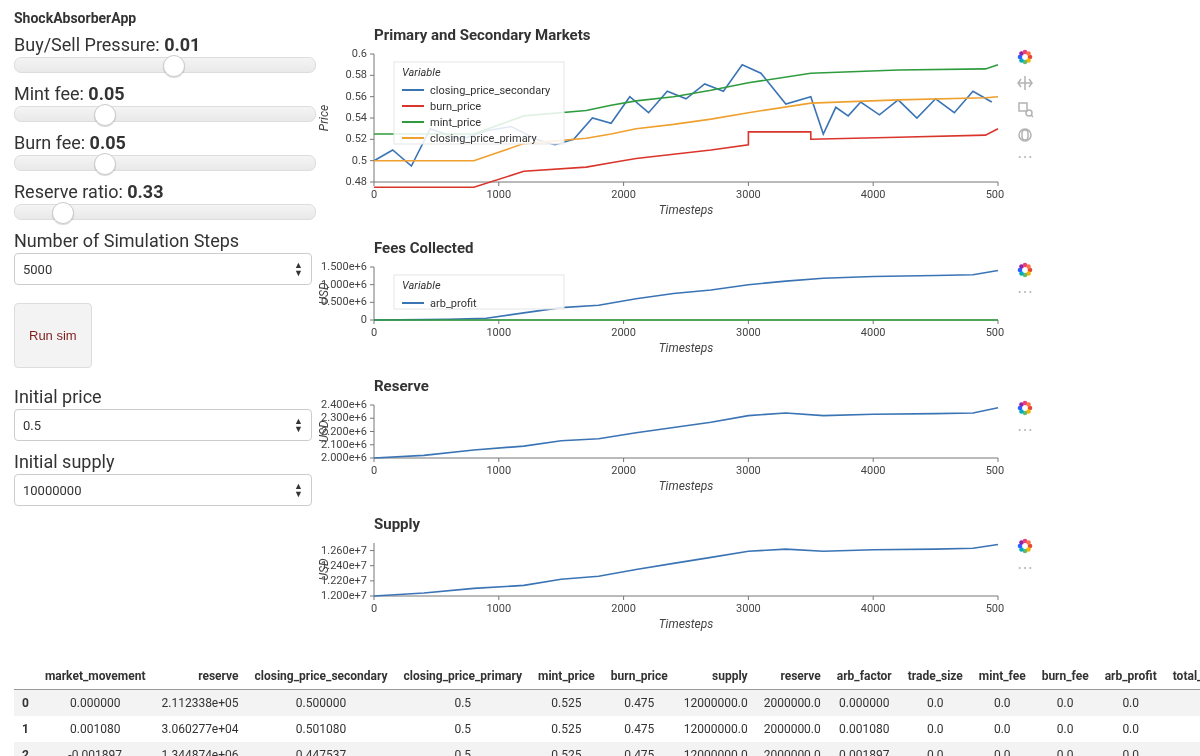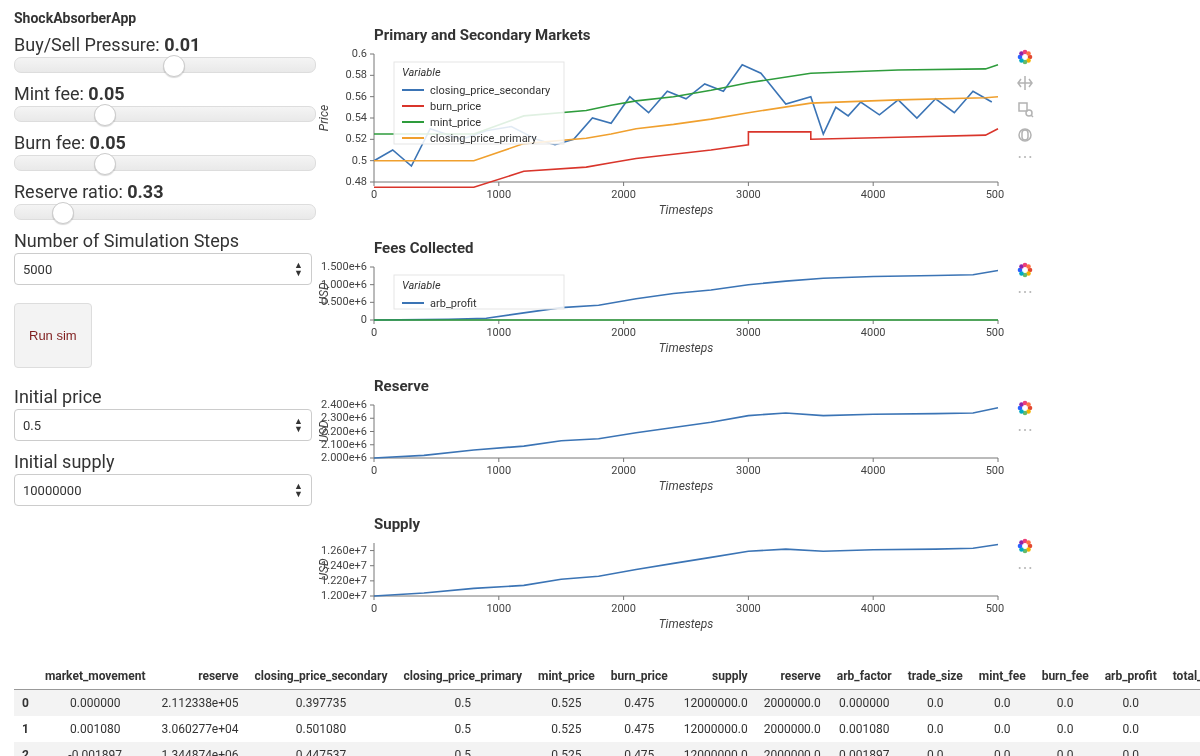--- a/index.html
+++ b/index.html
@@ -383,21 +383,21 @@
           <th>burn_fee</th>
           <th>arb_profit</th>
           <th>total_fees_collected</th>
         </tr>
       </thead>
     <tbody id="tbody">
         <tr class="alt">
           <td class="rowidx">0</td>
           <td>0.000000</td>
           <td>2.112338e+05</td>
-          <td>0.397735</td>
+          <td>0.500000</td>
           <td>0.5</td>
           <td>0.525</td>
           <td>0.475</td>
           <td>12000000.0</td>
           <td>2000000.0</td>
           <td>0.000000</td>
           <td>0.0</td>
           <td>0.0</td>
           <td>0.0</td>
           <td>0.0</td>

